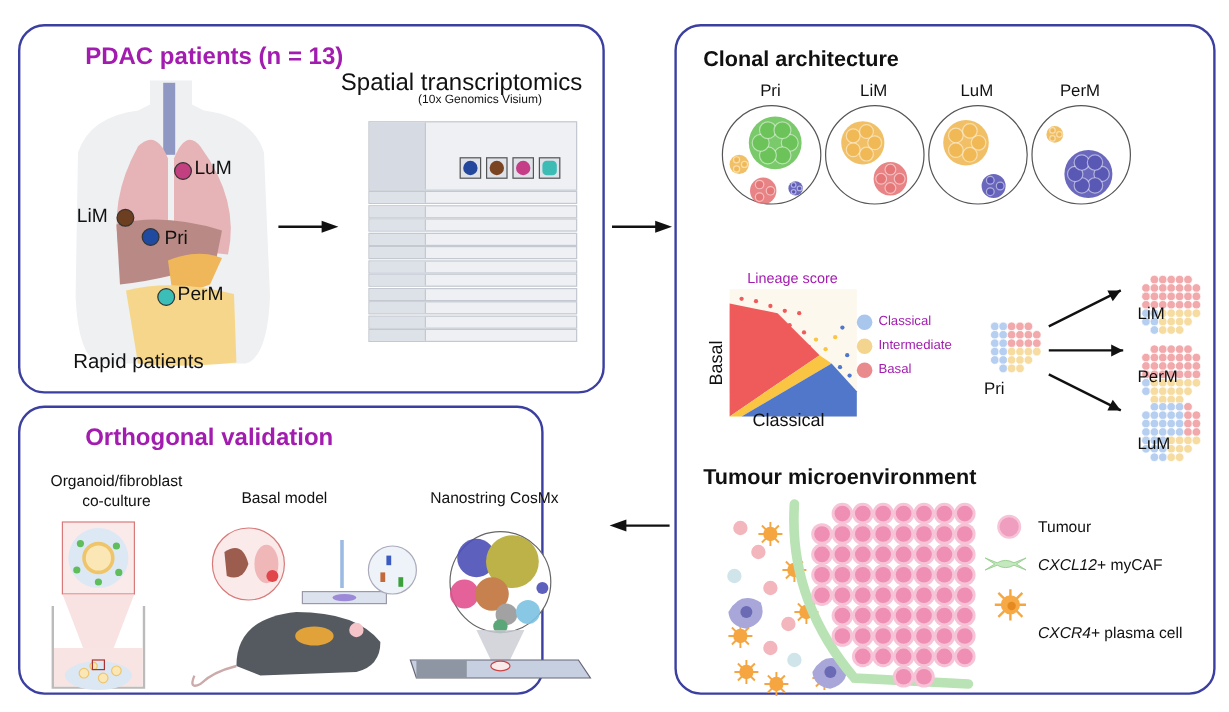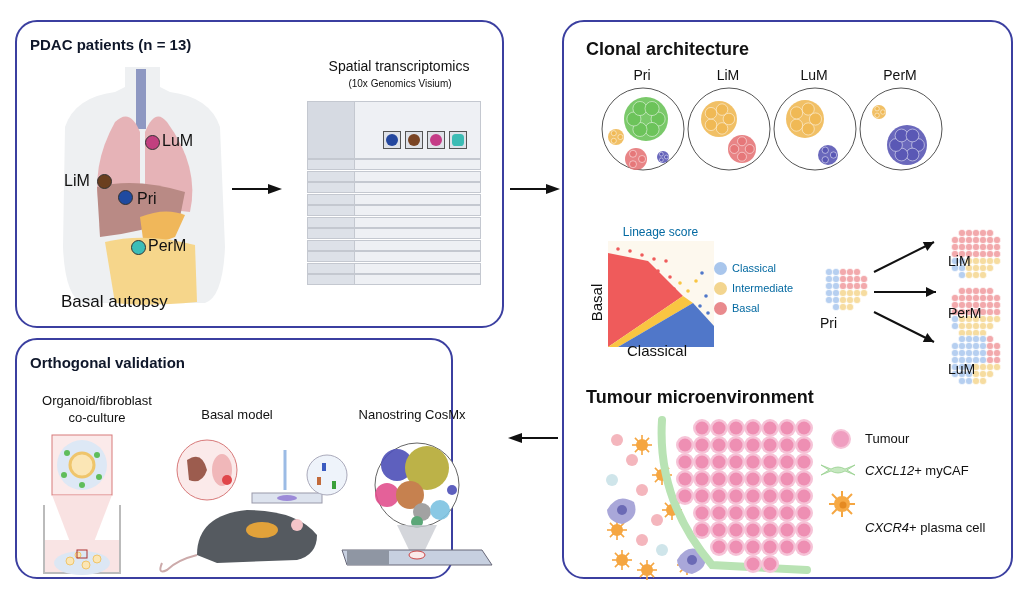--- a/index.html
+++ b/index.html
@@ -1,21 +1,21 @@
 <!DOCTYPE html>
 <html><head>
 <meta charset="utf-8">
 <style>
   html,body{margin:0;padding:0;background:#fff;}
   body{width:1024px;height:593px;position:relative;overflow:hidden;font-family:"Liberation Sans",sans-serif;color:#111;}
   .panel{position:absolute;border:2px solid #3b3fa0;border-radius:22px;background:#fff;box-sizing:border-box;}
-  .ptitle{position:absolute;font-weight:bold;font-size:15px;color:#0f172a;white-space:nowrap;}
+  .ptitle{position:absolute;font-weight:bold;font-size:20px;color:#a21caf;white-space:nowrap;margin-left:41px;}
   .stitle{position:absolute;font-weight:bold;font-size:18px;color:#111;white-space:nowrap;}
   .lbl{position:absolute;font-size:14px;color:#111;white-space:nowrap;}
-  .lbl-sm{position:absolute;font-size:12px;color:#0369a1;white-space:nowrap;}
+  .lbl-sm{position:absolute;font-size:12px;color:#a21caf;white-space:nowrap;}
   .ctr{text-align:center;}
   svg{position:absolute;overflow:visible;}
   .it{font-style:italic;}
 </style>
 </head>
 <body>
 
 <div class="panel" style="left:15px;top:20px;width:489px;height:308px;">
   <div class="ptitle" style="left:13px;top:14px;">PDAC patients (n = 13)</div>
 
@@ -36,28 +36,28 @@
 
   <div style="position:absolute;left:128px;top:113px;width:13px;height:13px;border-radius:50%;background:#c2407f;border:1px solid #333;"></div>
   <div class="lbl" style="left:145px;top:110px;font-size:16px;">LuM</div>
   <div style="position:absolute;left:80px;top:152px;width:13px;height:13px;border-radius:50%;background:#6b3f1f;border:1px solid #333;"></div>
   <div class="lbl" style="left:47px;top:150px;font-size:16px;">LiM</div>
   <div style="position:absolute;left:101px;top:168px;width:13px;height:13px;border-radius:50%;background:#1f4aa0;border:1px solid #333;"></div>
   <div class="lbl" style="left:120px;top:168px;font-size:16px;">Pri</div>
   <div style="position:absolute;left:114px;top:218px;width:13px;height:13px;border-radius:50%;background:#3bbdb8;border:1px solid #333;"></div>
   <div class="lbl" style="left:131px;top:215px;font-size:16px;">PerM</div>
 
-  <div class="lbl" style="left:44px;top:270px;font-size:17px;">Basal autopsy</div>
+  <div class="lbl" style="left:44px;top:270px;font-size:17px;">Rapid patients</div>
 
   <svg width="50" height="12" style="left:215px;top:161px;">
     <line x1="0" y1="6" x2="40" y2="6" stroke="#111" stroke-width="2"></line>
     <polygon points="36,1 50,6 36,11" fill="#111"></polygon>
   </svg>
 
-  <div class="lbl ctr" style="left:282px;top:36px;width:200px;font-size:14px;">Spatial transcriptomics</div>
+  <div class="lbl ctr" style="left:267px;top:36px;width:200px;font-size:20px;">Spatial transcriptomics</div>
   <div class="lbl ctr" style="left:283px;top:56px;width:200px;font-size:10px;">(10x Genomics Visium)</div>
 
   <div style="position:absolute;left:290px;top:79px;width:174px;height:200px;">
     <div style="position:absolute;left:0;top:0;width:172px;height:56px;background:#eef0f4;border:1px solid #c4c8d0;">
       <div style="position:absolute;left:0;top:0;width:46px;height:56px;background:#d6dae2;border-right:1px solid #c4c8d0;"></div>
       <div style="position:absolute;left:75px;top:29px;width:16px;height:16px;border:1px solid #555;background:#dfe2e8;">
           <div style="margin:2px;width:12px;height:12px;border-radius:50%;background:#24479e;"></div>
         </div>
       <div style="position:absolute;left:97px;top:29px;width:16px;height:16px;border:1px solid #555;background:#dfe2e8;">
           <div style="margin:2px;width:12px;height:12px;border-radius:50%;background:#7a4423;"></div>

